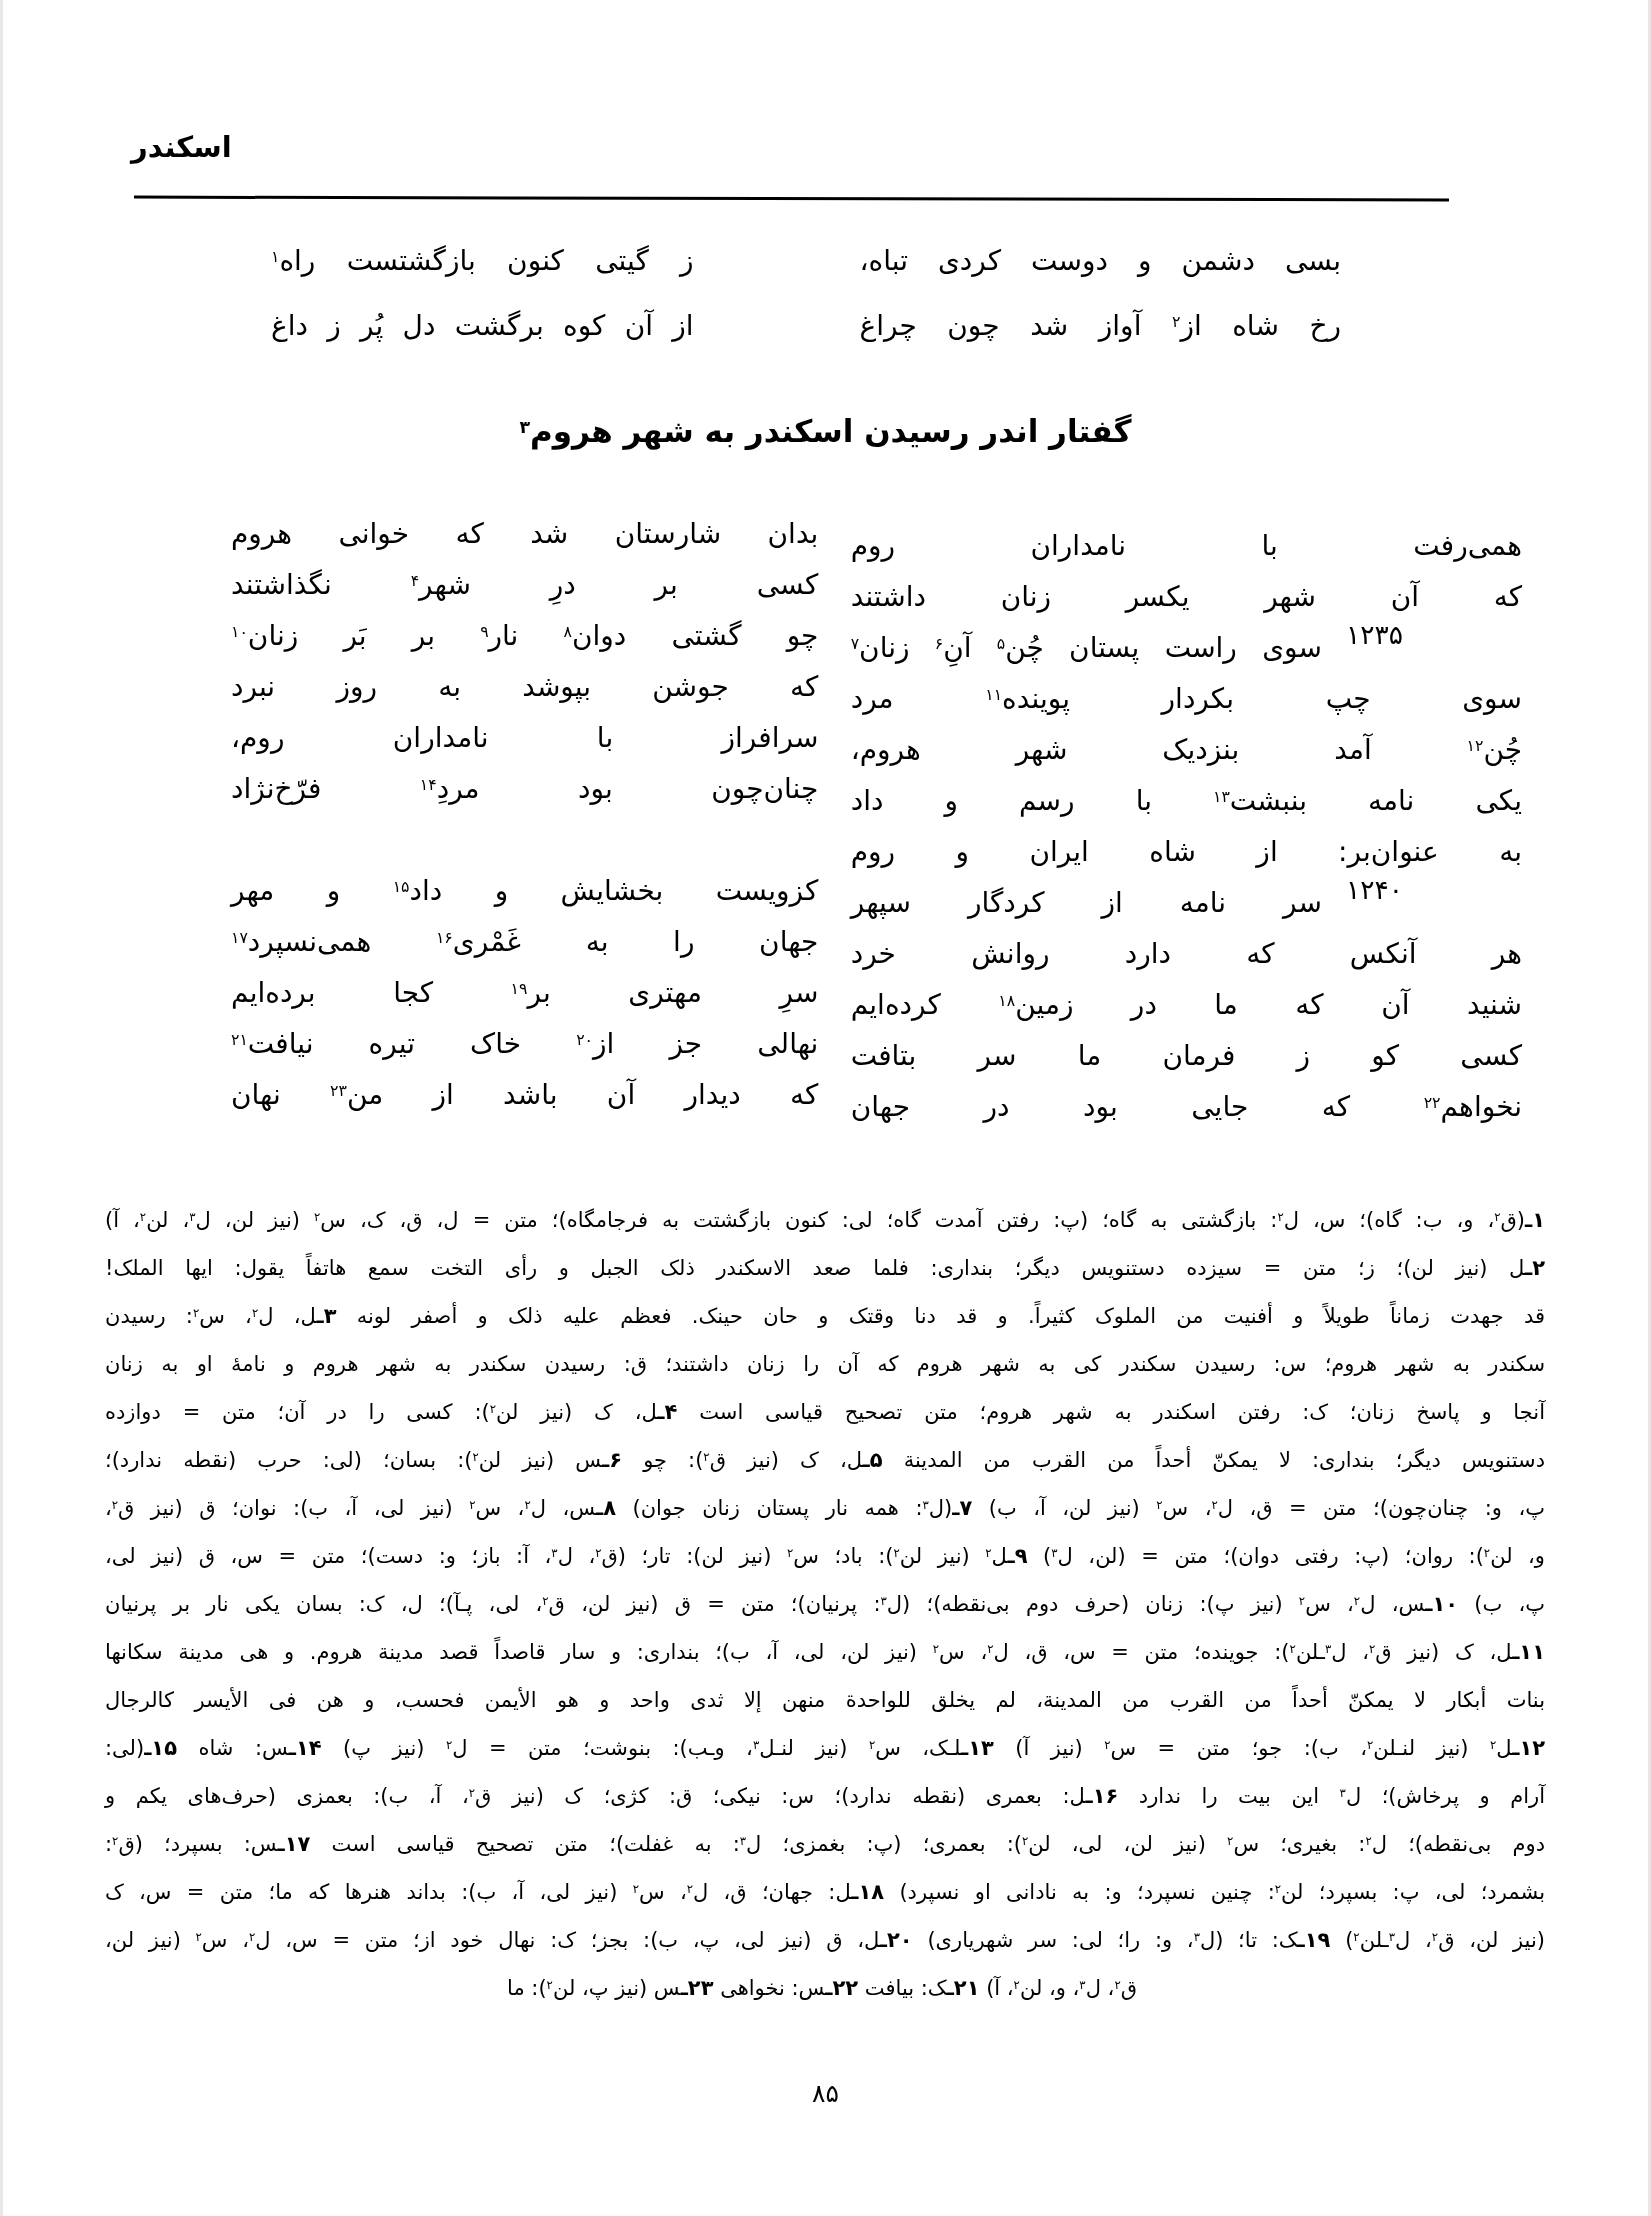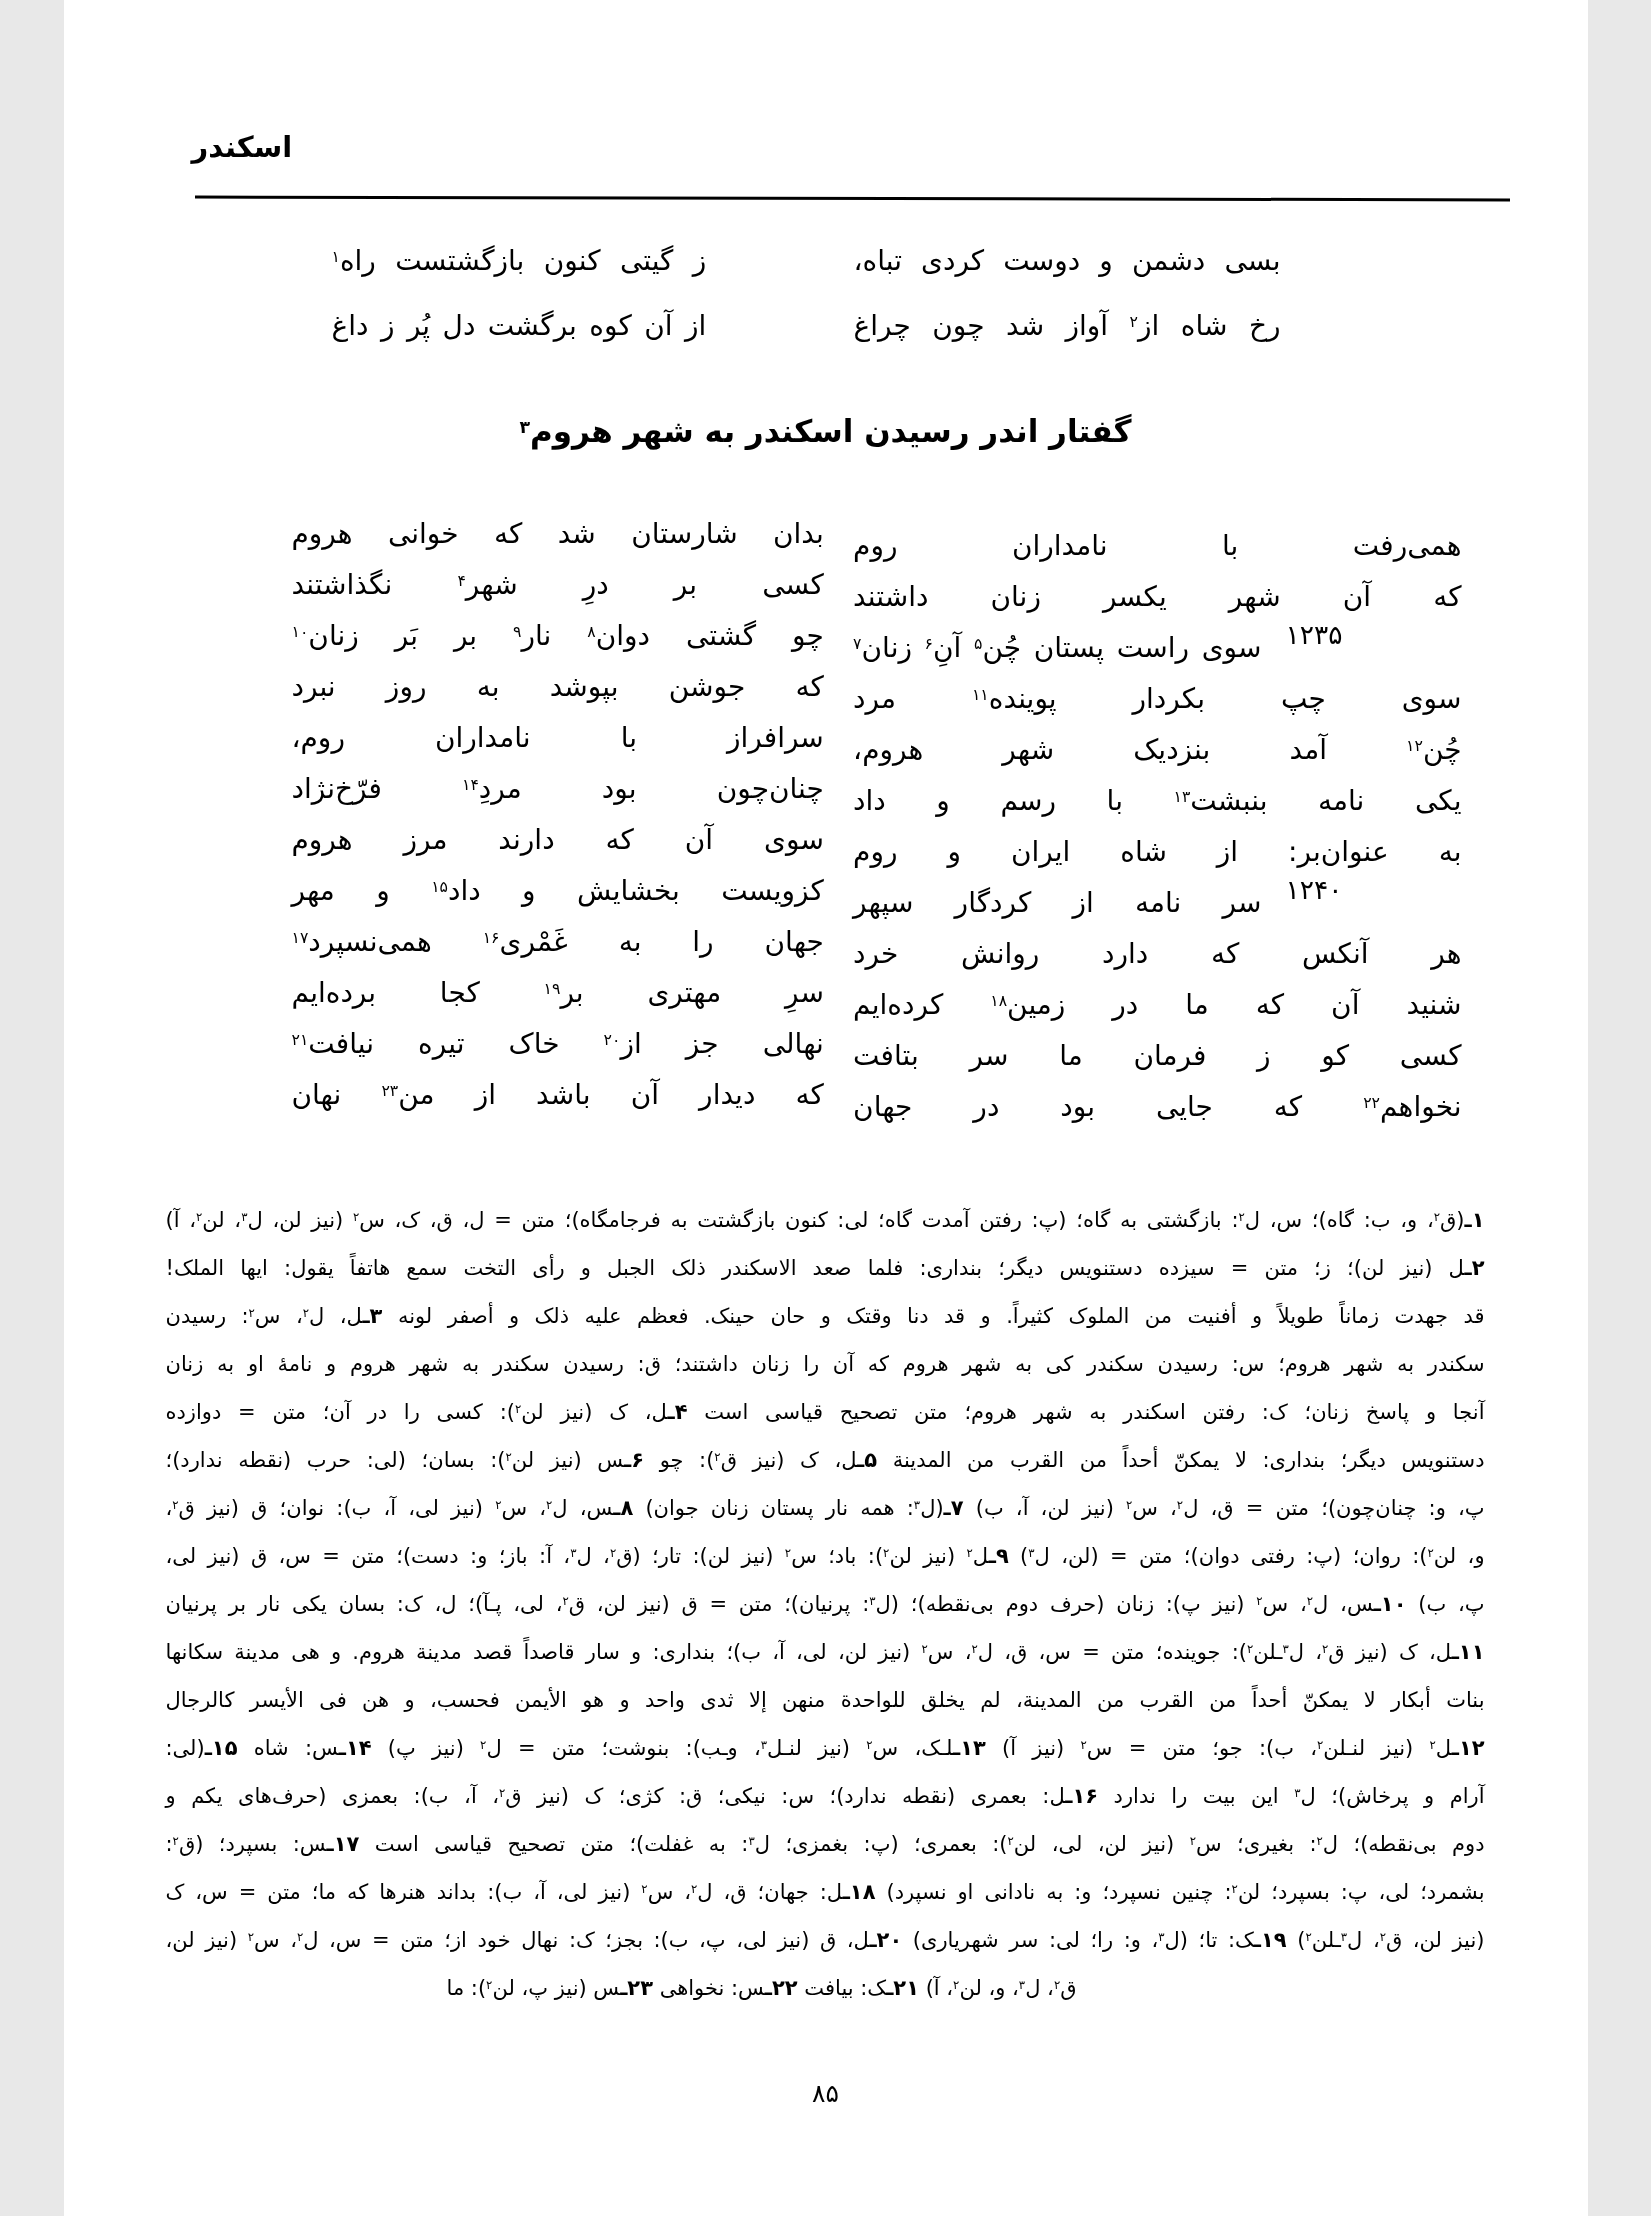--- a/index.html
+++ b/index.html
@@ -1,18 +1,18 @@
 <!DOCTYPE html>
 <html lang="fa" dir="rtl" style="font-size:11px"><head>
 <meta charset="utf-8">
 <style>
   html,body{margin:0;padding:0;background:#e8e8e8;}
   .page{
     position:relative;
-    width:1524px;height:2216px;
+    width:1645px;height:2216px;
     margin:0 auto;
     background:#ffffff;
     color:#000;
     font-family:"DejaVu Sans", sans-serif;
     direction:rtl;
     overflow:hidden;
   }
   
   .running-head{
     position:absolute;left:128px;top:130px;
@@ -98,21 +98,20 @@
     <div class="verse-row">
       <div class="hem hem-r">چُن<sup>۱۲</sup> آمد بنزدیک شهر هروم،</div>
       <div class="hem hem-l">سرافراز با نامداران روم،</div>
     </div>
     <div class="verse-row">
       <div class="hem hem-r">یکی نامه بنبشت<sup>۱۳</sup> با رسم و داد</div>
       <div class="hem hem-l">چنان‌چون بود مردِ<sup>۱۴</sup> فرّخ‌نژاد</div>
     </div>
     <div class="verse-row">
       <div class="hem hem-r">به عنوان‌بر: از شاه ایران و روم</div>
-      <div class="hem hem-l">سوی آن که دارند مرز هروم</div>
     </div>
     <div class="verse-row">
       <span class="vnum">۱۲۴۰</span>
       <div class="hem hem-r numbered">سر نامه از کردگار سپهر</div>
       <div class="hem hem-l">کزویست بخشایش و داد<sup>۱۵</sup> و مهر</div>
     </div>
     <div class="verse-row">
       <div class="hem hem-r">هر آنکس که دارد روانش خرد</div>
       <div class="hem hem-l">جهان را به غَمْری<sup>۱۶</sup> همی‌نسپرد<sup>۱۷</sup></div>
     </div>

